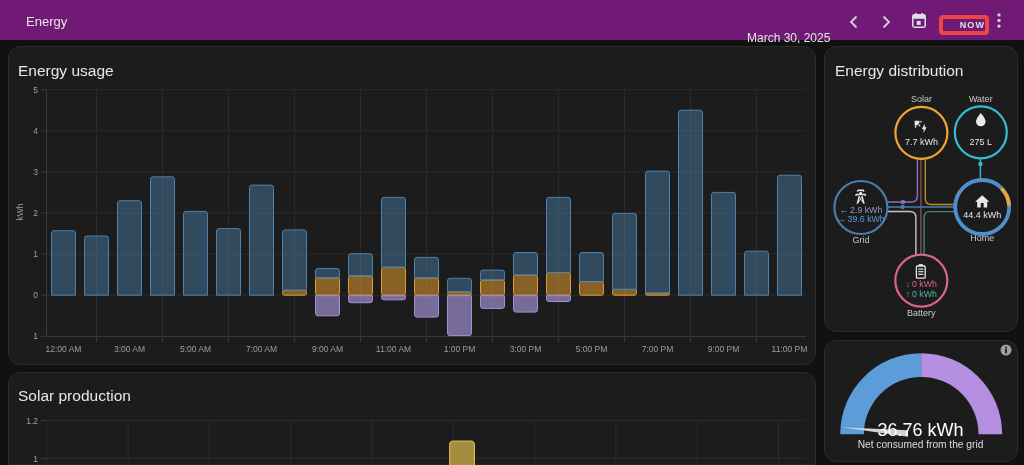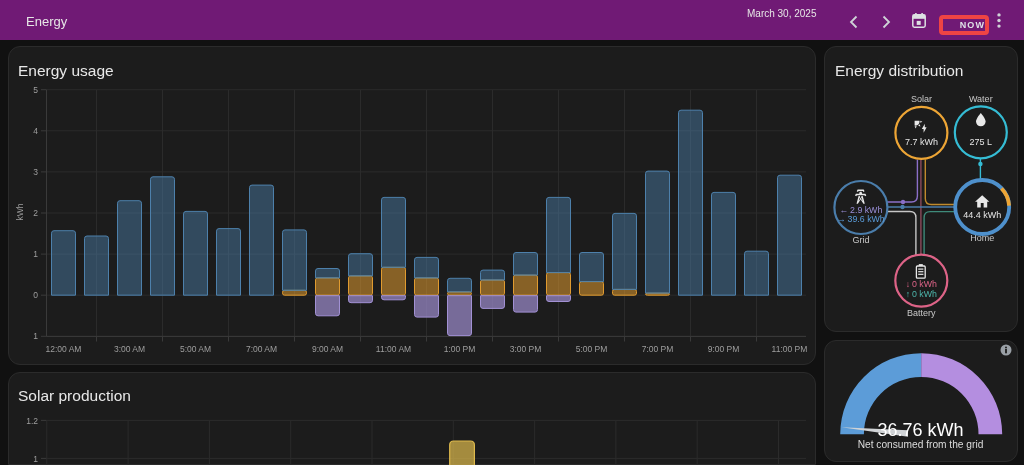--- a/index.html
+++ b/index.html
@@ -1,21 +1,21 @@
 <!DOCTYPE html>
 <html><head><meta charset="utf-8">
 <style>
 html,body{margin:0;padding:0;background:#111111;width:1024px;height:465px;overflow:hidden;font-family:"Liberation Sans",sans-serif}
 .card{position:absolute;background:#1c1c1c;border-radius:12px;border:1px solid #2b2b2b;box-sizing:border-box}
 svg text{font-family:"Liberation Sans",sans-serif}
 </style></head>
 <body>
 <div style="position:absolute;left:0;top:0;width:1024px;height:40px;background:#701a75">
 <span style="position:absolute;left:26px;top:14px;font-size:13px;color:#e6e6e6">Energy</span>
-<span style="position:absolute;left:747px;top:8px;font-size:10px;color:#e6e6e6">March 30, 2025</span>
+<span style="position:absolute;left:747px;top:31px;font-size:12px;color:#e6e6e6">March 30, 2025</span>
 <svg style="position:absolute;left:846px;top:14px" width="16" height="16" viewBox="0 0 16 16">
       <path d="M10.5 2.5 L5 8 L10.5 13.5" fill="none" stroke="#cfd3d7" stroke-width="1.8"></path>
     </svg>
 <svg style="position:absolute;left:878px;top:14px" width="16" height="16" viewBox="0 0 16 16">
       <path d="M5.5 2.5 L11 8 L5.5 13.5" fill="none" stroke="#cfd3d7" stroke-width="1.8"></path>
     </svg>
 <svg style="position:absolute;left:912px;top:13px" width="14" height="15" viewBox="0 0 14 15">
 <rect x="0.8" y="1.8" width="12.4" height="12.4" rx="1.6" fill="none" stroke="#dde0e3" stroke-width="1.5"></rect>
 <rect x="0.8" y="1.8" width="12.4" height="4" fill="#dde0e3"></rect>
 <rect x="4.7" y="7.9" width="4" height="4" fill="#dde0e3"></rect>

